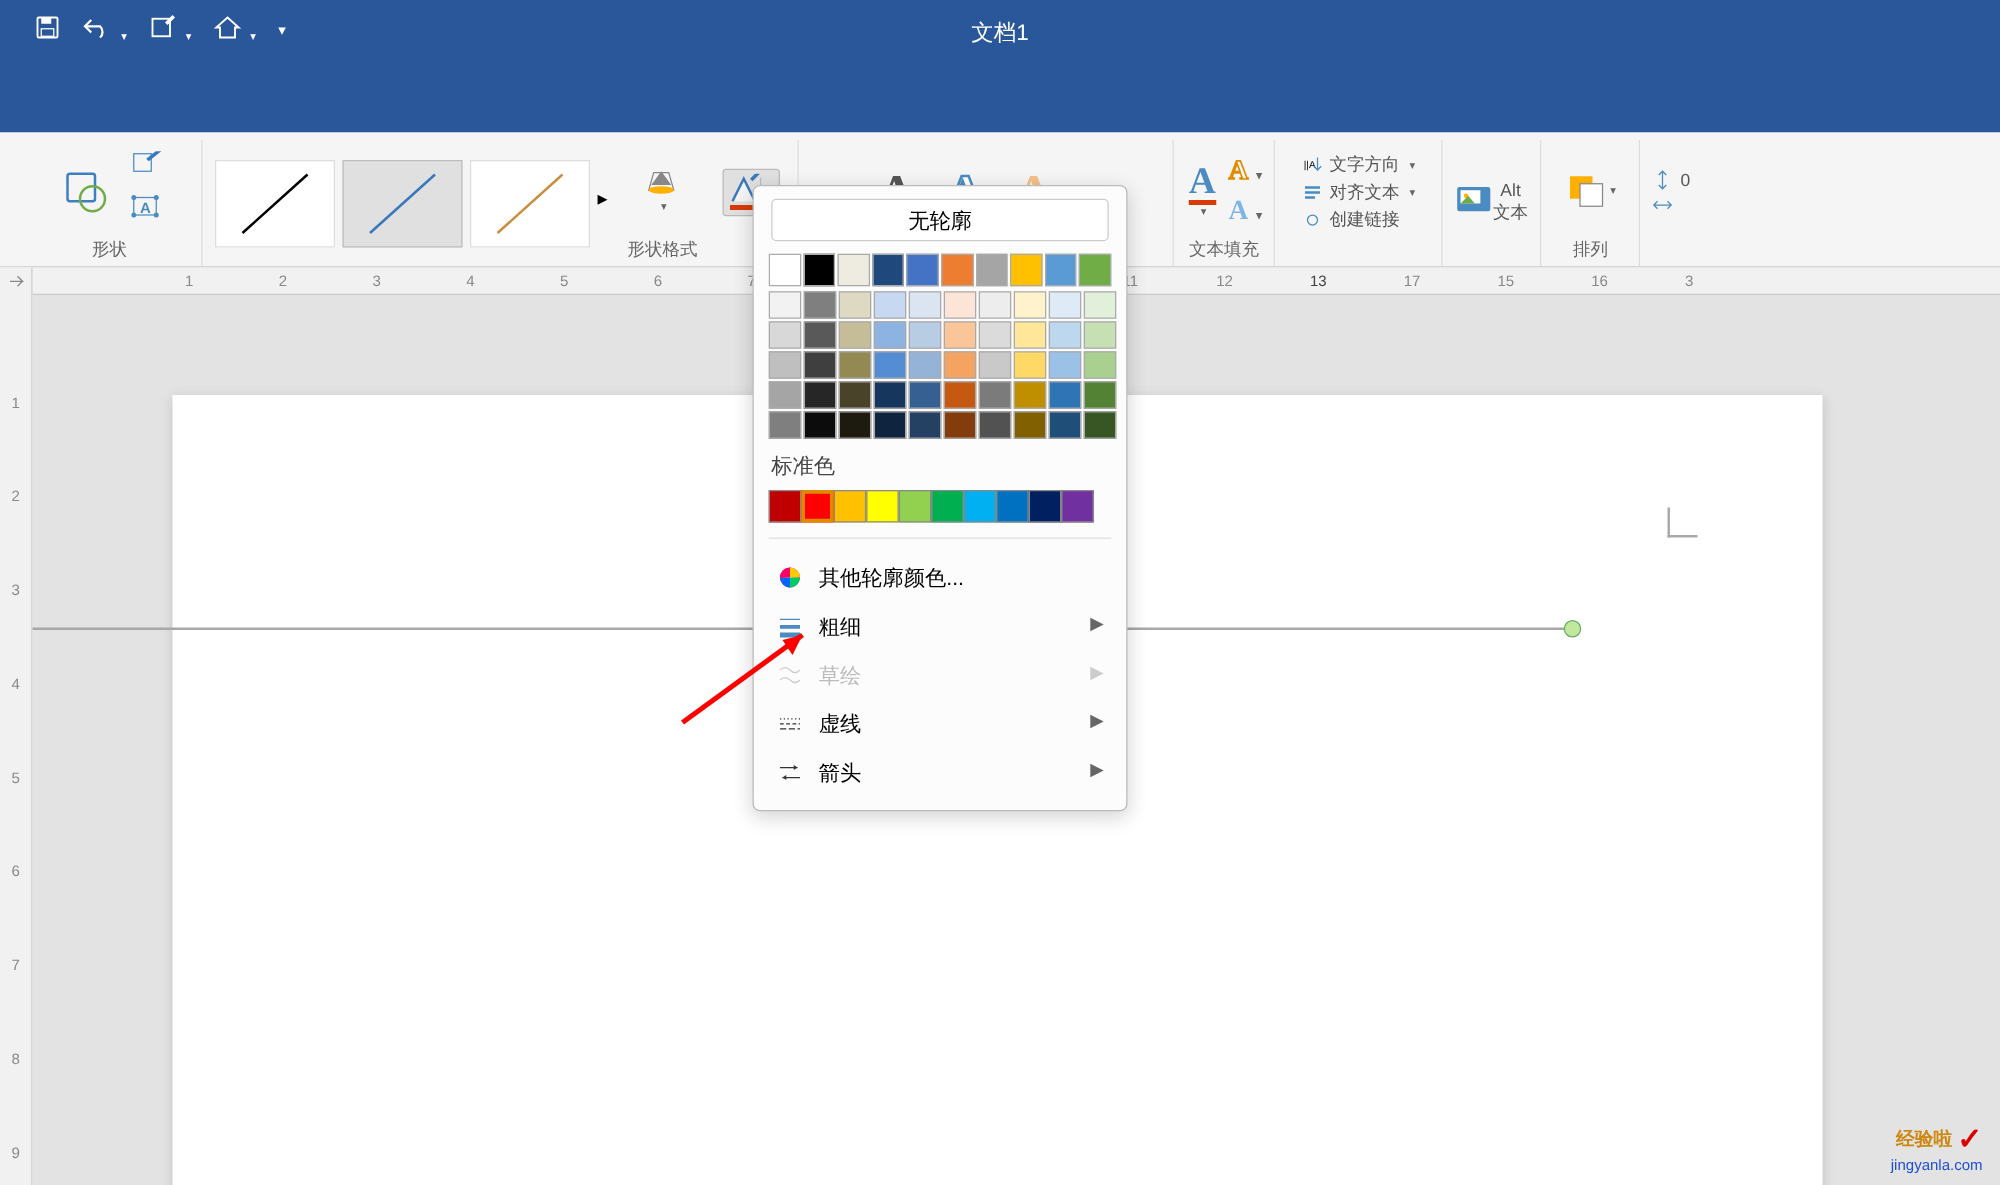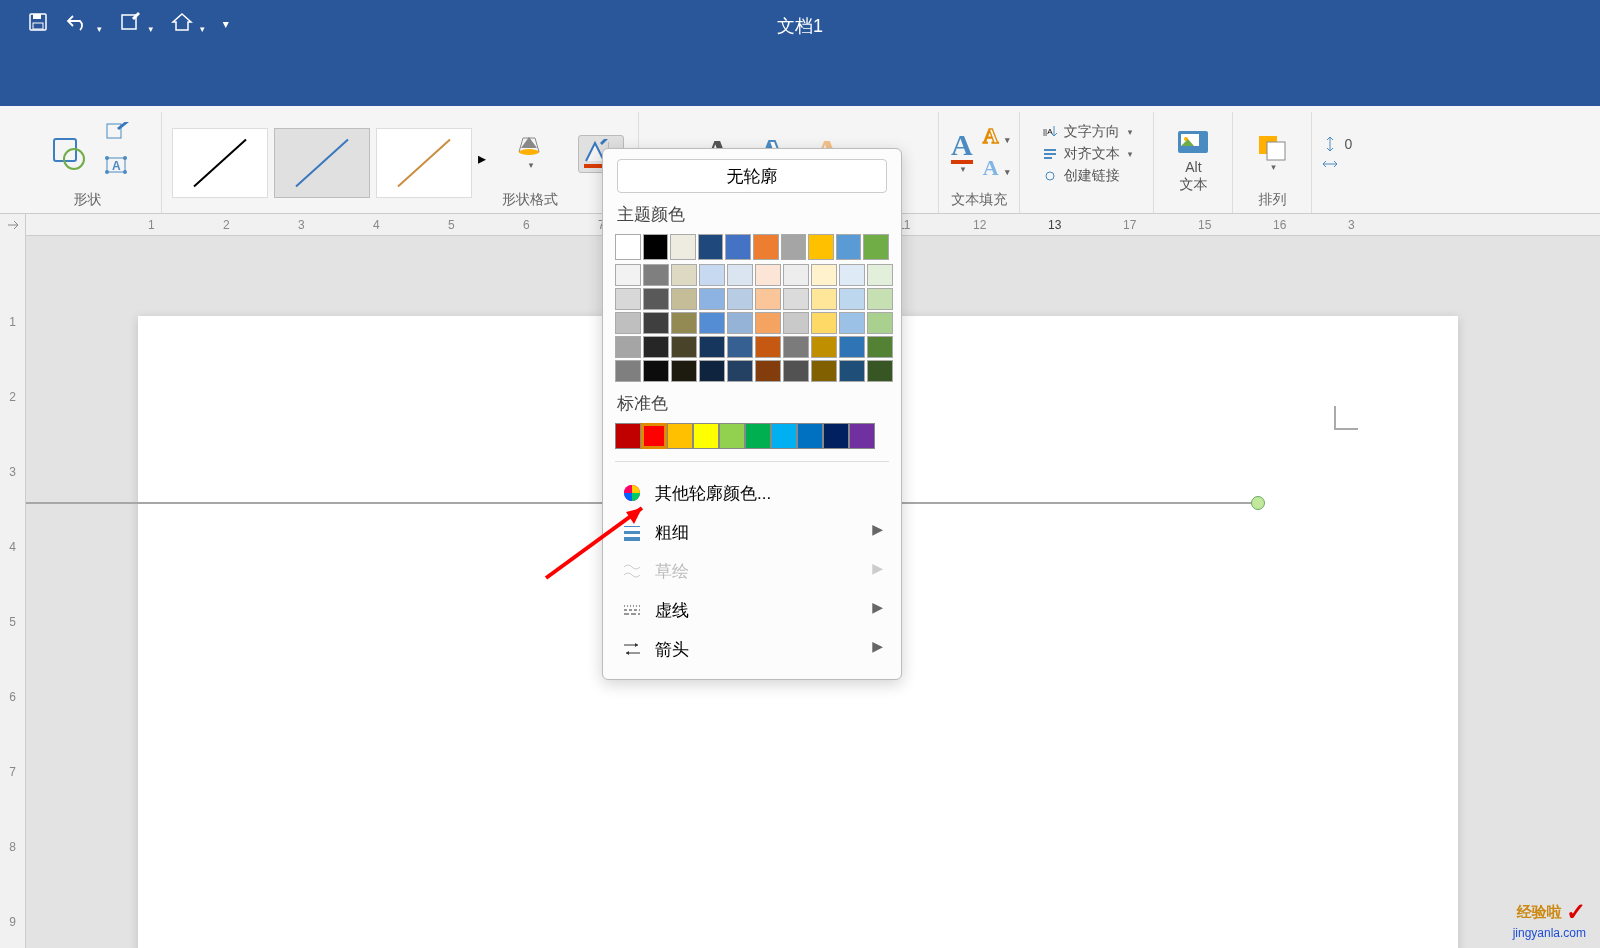--- a/index.html
+++ b/index.html
@@ -23,21 +23,21 @@
 .group-label { font-size: 14px; color: #666; padding-bottom: 4px; }
 .style-prev { width: 96px; height: 70px; background: #fff; border: 1px solid #ddd; position: relative; cursor: pointer; }
 .style-prev.sel2 { border: 1px solid #bdbdbd; background: #e0e0e0; }
 .line-diag { position: absolute; width: 70px; height: 0; top: 50%; left: 50%; transform: translate(-50%, -50%) rotate(-42deg); border-top: 2px solid; }
 .drop-btn { display: flex; flex-direction: column; align-items: center; cursor: pointer; padding: 4px 2px; }
 .drop-btn svg { width: 26px; height: 26px; }
 .svgA { font-size: 40px; font-weight: bold; font-family: serif; }
 .mini-stack { display: flex; flex-direction: column; gap: 4px; justify-content: center; }
 .mini-stack .row { display: flex; align-items: center; gap: 6px; font-size: 14px; color: #555; }
 .mini-stack .row svg { width: 16px; height: 16px; }
-.big-btn { display: flex; flex-direction: column; align-items: center; justify-content: center; width: 58px; cursor: pointer; }
+.big-btn { display: flex; flex-direction: row; align-items: center; justify-content: center; width: 58px; cursor: pointer; }
 .big-btn .lbl { font-size: 14px; color: #555; text-align: center; line-height: 1.2; }
 .page { position: absolute; left: 112px; top: 80px; width: 1320px; height: 1400px; background: #fff; box-shadow: 0 2px 10px rgba(0,0,0,.15); }
 .page .corner { position: absolute; top: 90px; right: 100px; width: 24px; height: 24px; border-left: 2px solid #aaa; border-bottom: 2px solid #aaa; }
 .shape-line { position: absolute; top: 186px; left: -250px; width: 1370px; height: 2px; background: #a7a7a7; }
 .handle { position: absolute; width: 14px; height: 14px; border-radius: 50%; border: 1px solid #6a6; background: #c1e89b; }
 .handle.r { right: -7px; top: -6px; }
 
 
 .popup { position: absolute; left: 602px; top: 148px; width: 300px; background: #fcfcfc; border: 1px solid #bbb; border-radius: 6px; box-shadow: 0 4px 16px rgba(0,0,0,.18); z-index: 100; padding: 10px 8px; }
 .popup .btn-no-outline { margin: 0 6px 10px 6px; height: 34px; background: #fff; border: 1px solid #ccc; border-radius: 4px; display: flex; align-items: center; justify-content: center; font-size: 17px; }
@@ -319,21 +319,20 @@
   <div class="page">
     <div class="corner"></div>
     <div class="shape-line">
       <div class="handle r"></div>
     </div>
   </div>
 </div>
 
 <div class="popup">
   <div class="btn-no-outline">无轮廓</div>
-  <div class="sect">主题颜色</div>
   <div class="color-row" id="theme-row">
       <div class="sw" style="background: rgb(255, 255, 255);"></div>
       <div class="sw" style="background: rgb(0, 0, 0);"></div>
       <div class="sw" style="background: rgb(238, 236, 225);"></div>
       <div class="sw" style="background: rgb(31, 73, 125);"></div>
       <div class="sw" style="background: rgb(68, 114, 196);"></div>
       <div class="sw" style="background: rgb(237, 125, 49);"></div>
       <div class="sw" style="background: rgb(165, 165, 165);"></div>
       <div class="sw" style="background: rgb(255, 192, 0);"></div>
       <div class="sw" style="background: rgb(91, 155, 213);"></div>

